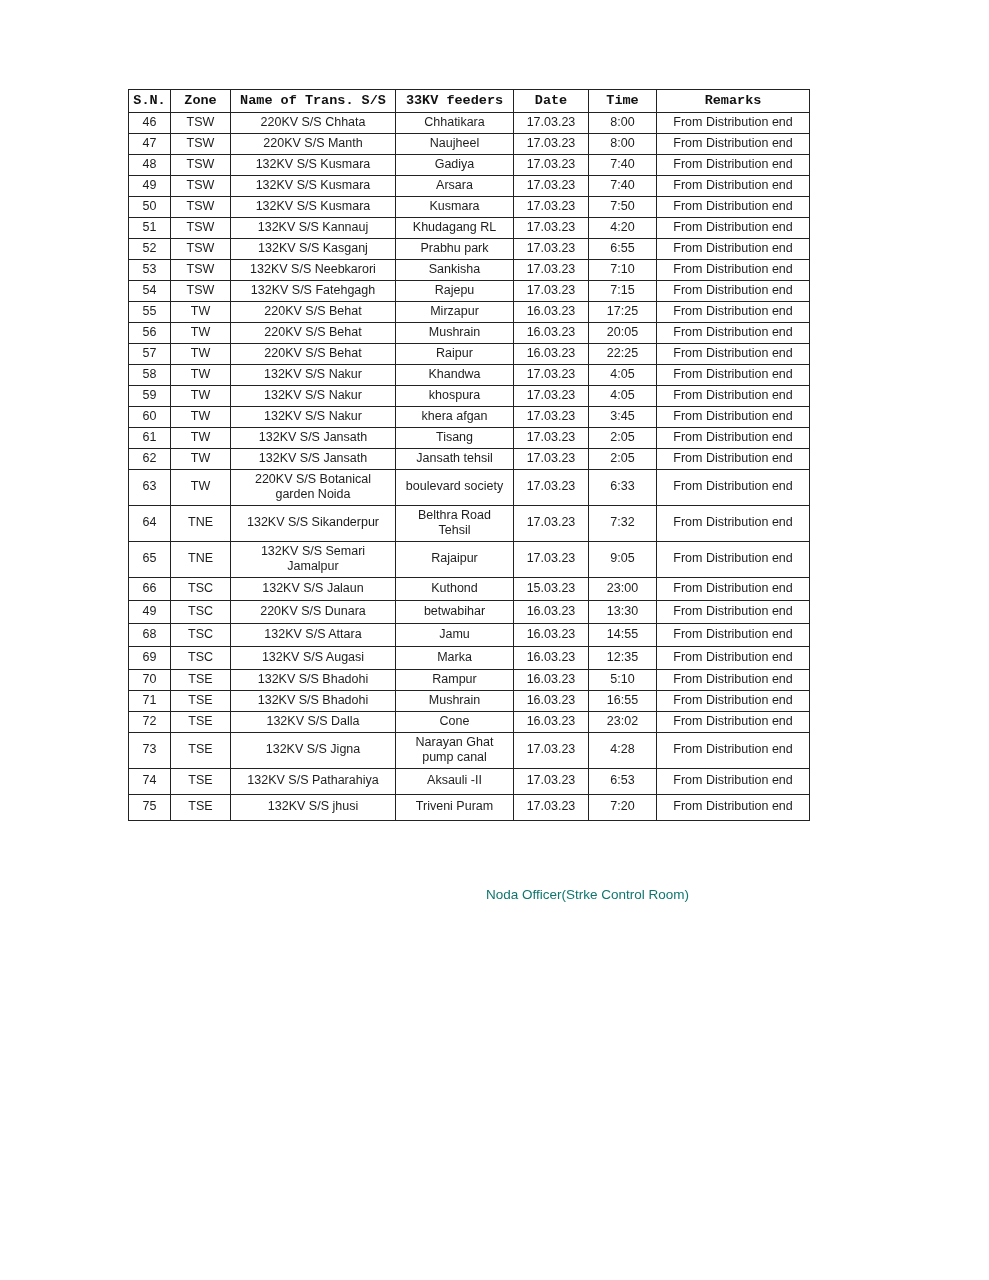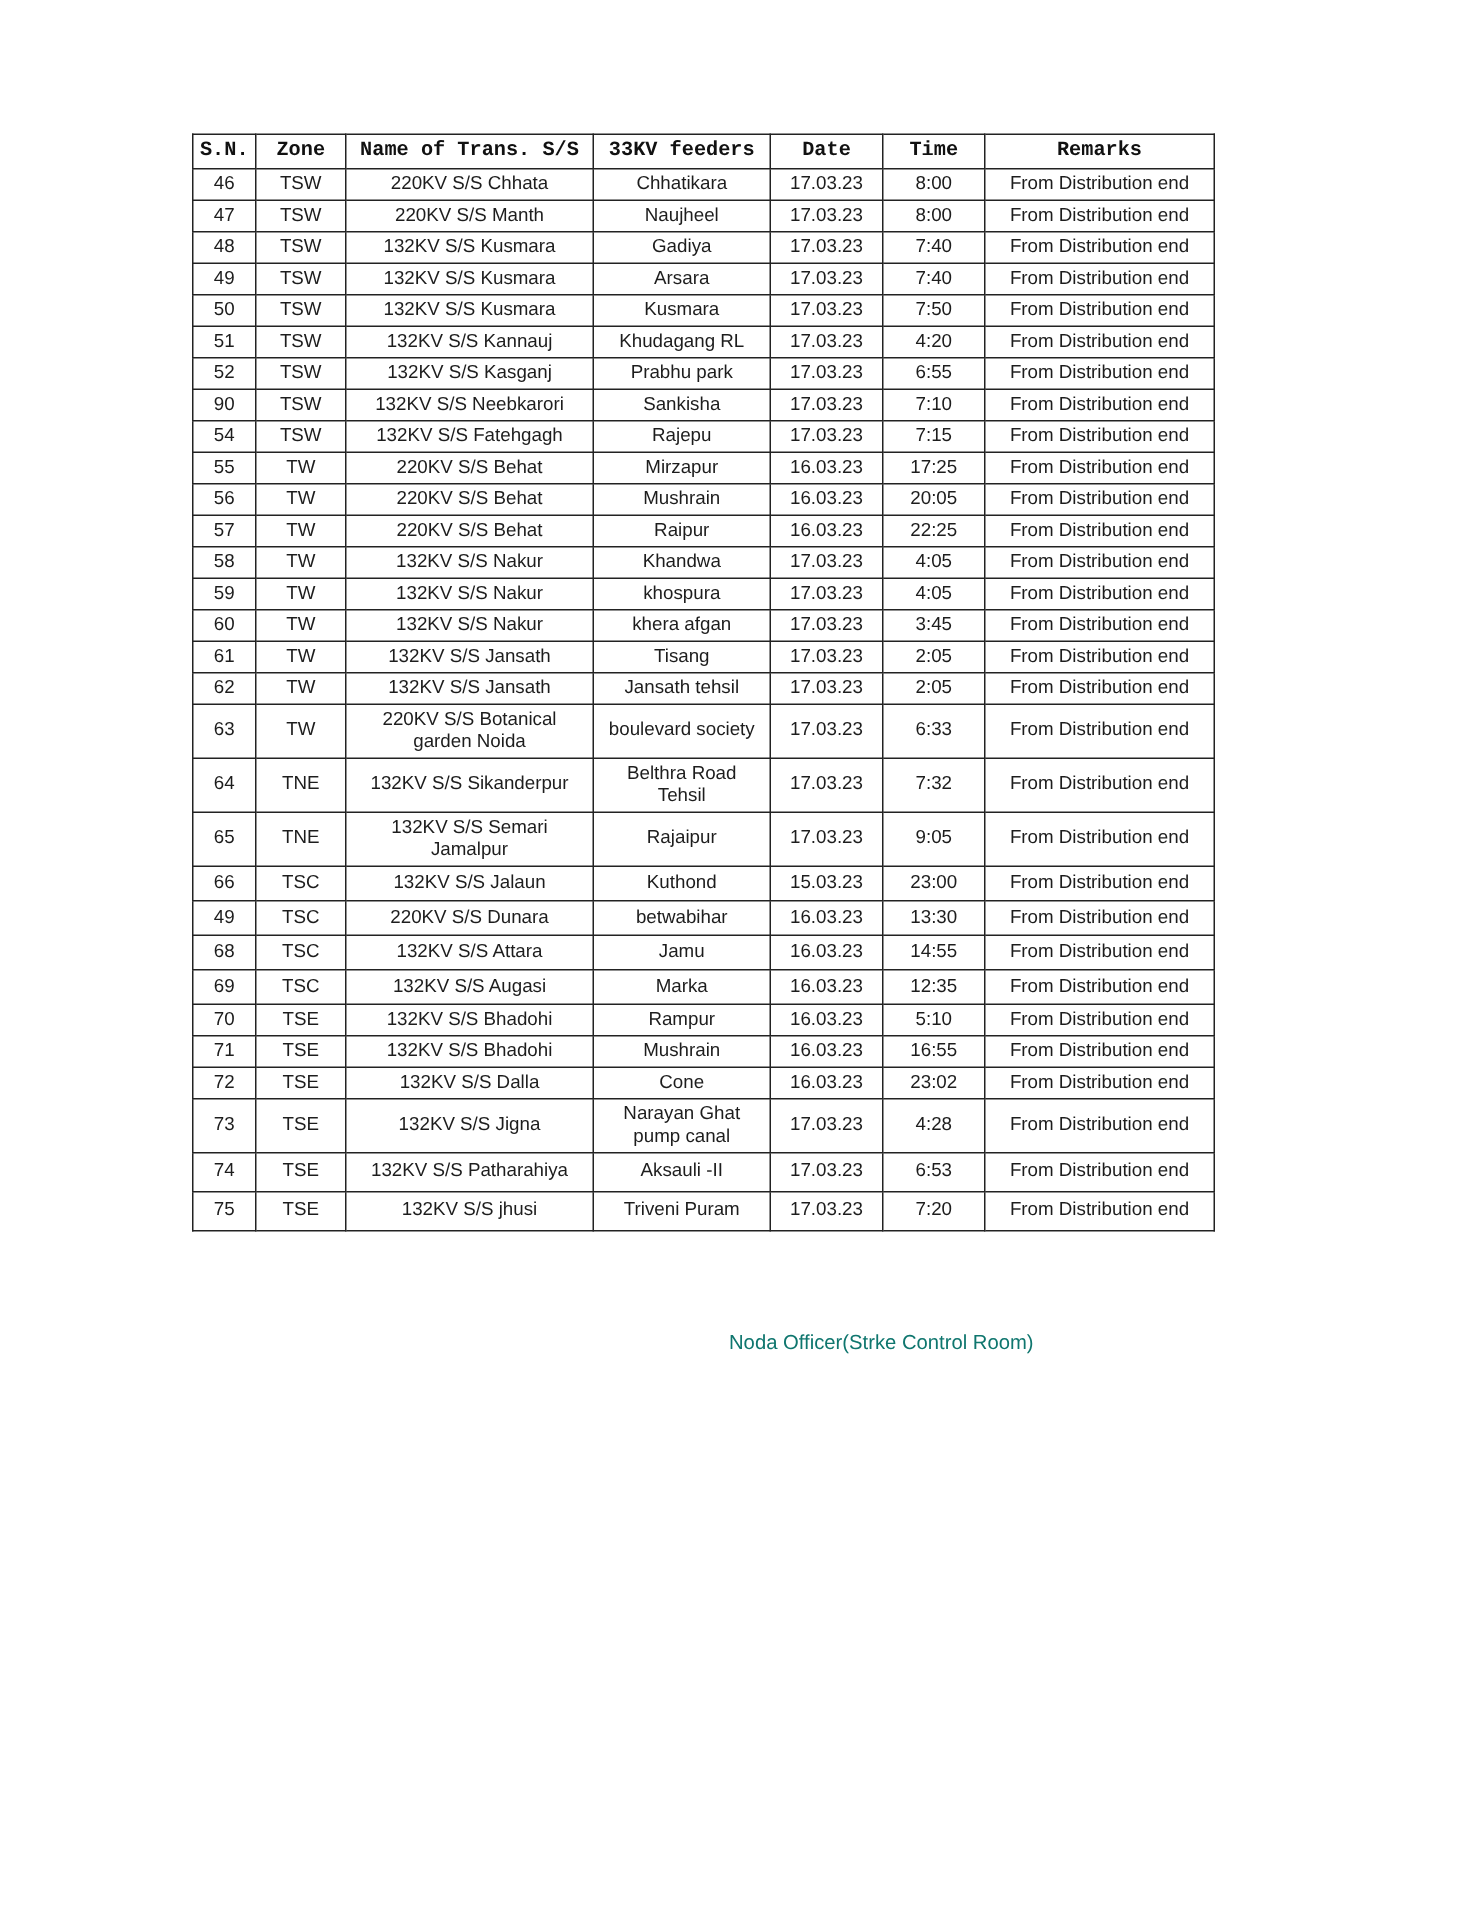--- a/index.html
+++ b/index.html
@@ -147,21 +147,21 @@
           <tr>
             <td>52</td>
             <td>TSW</td>
             <td>132KV S/S Kasganj</td>
             <td>Prabhu park</td>
             <td>17.03.23</td>
             <td>6:55</td>
             <td>From Distribution end</td>
           </tr>
           <tr>
-            <td>90</td>
+            <td>53</td>
             <td>TSW</td>
             <td>132KV S/S Neebkarori</td>
             <td>Sankisha</td>
             <td>17.03.23</td>
             <td>7:10</td>
             <td>From Distribution end</td>
           </tr>
           <tr>
             <td>54</td>
             <td>TSW</td>

